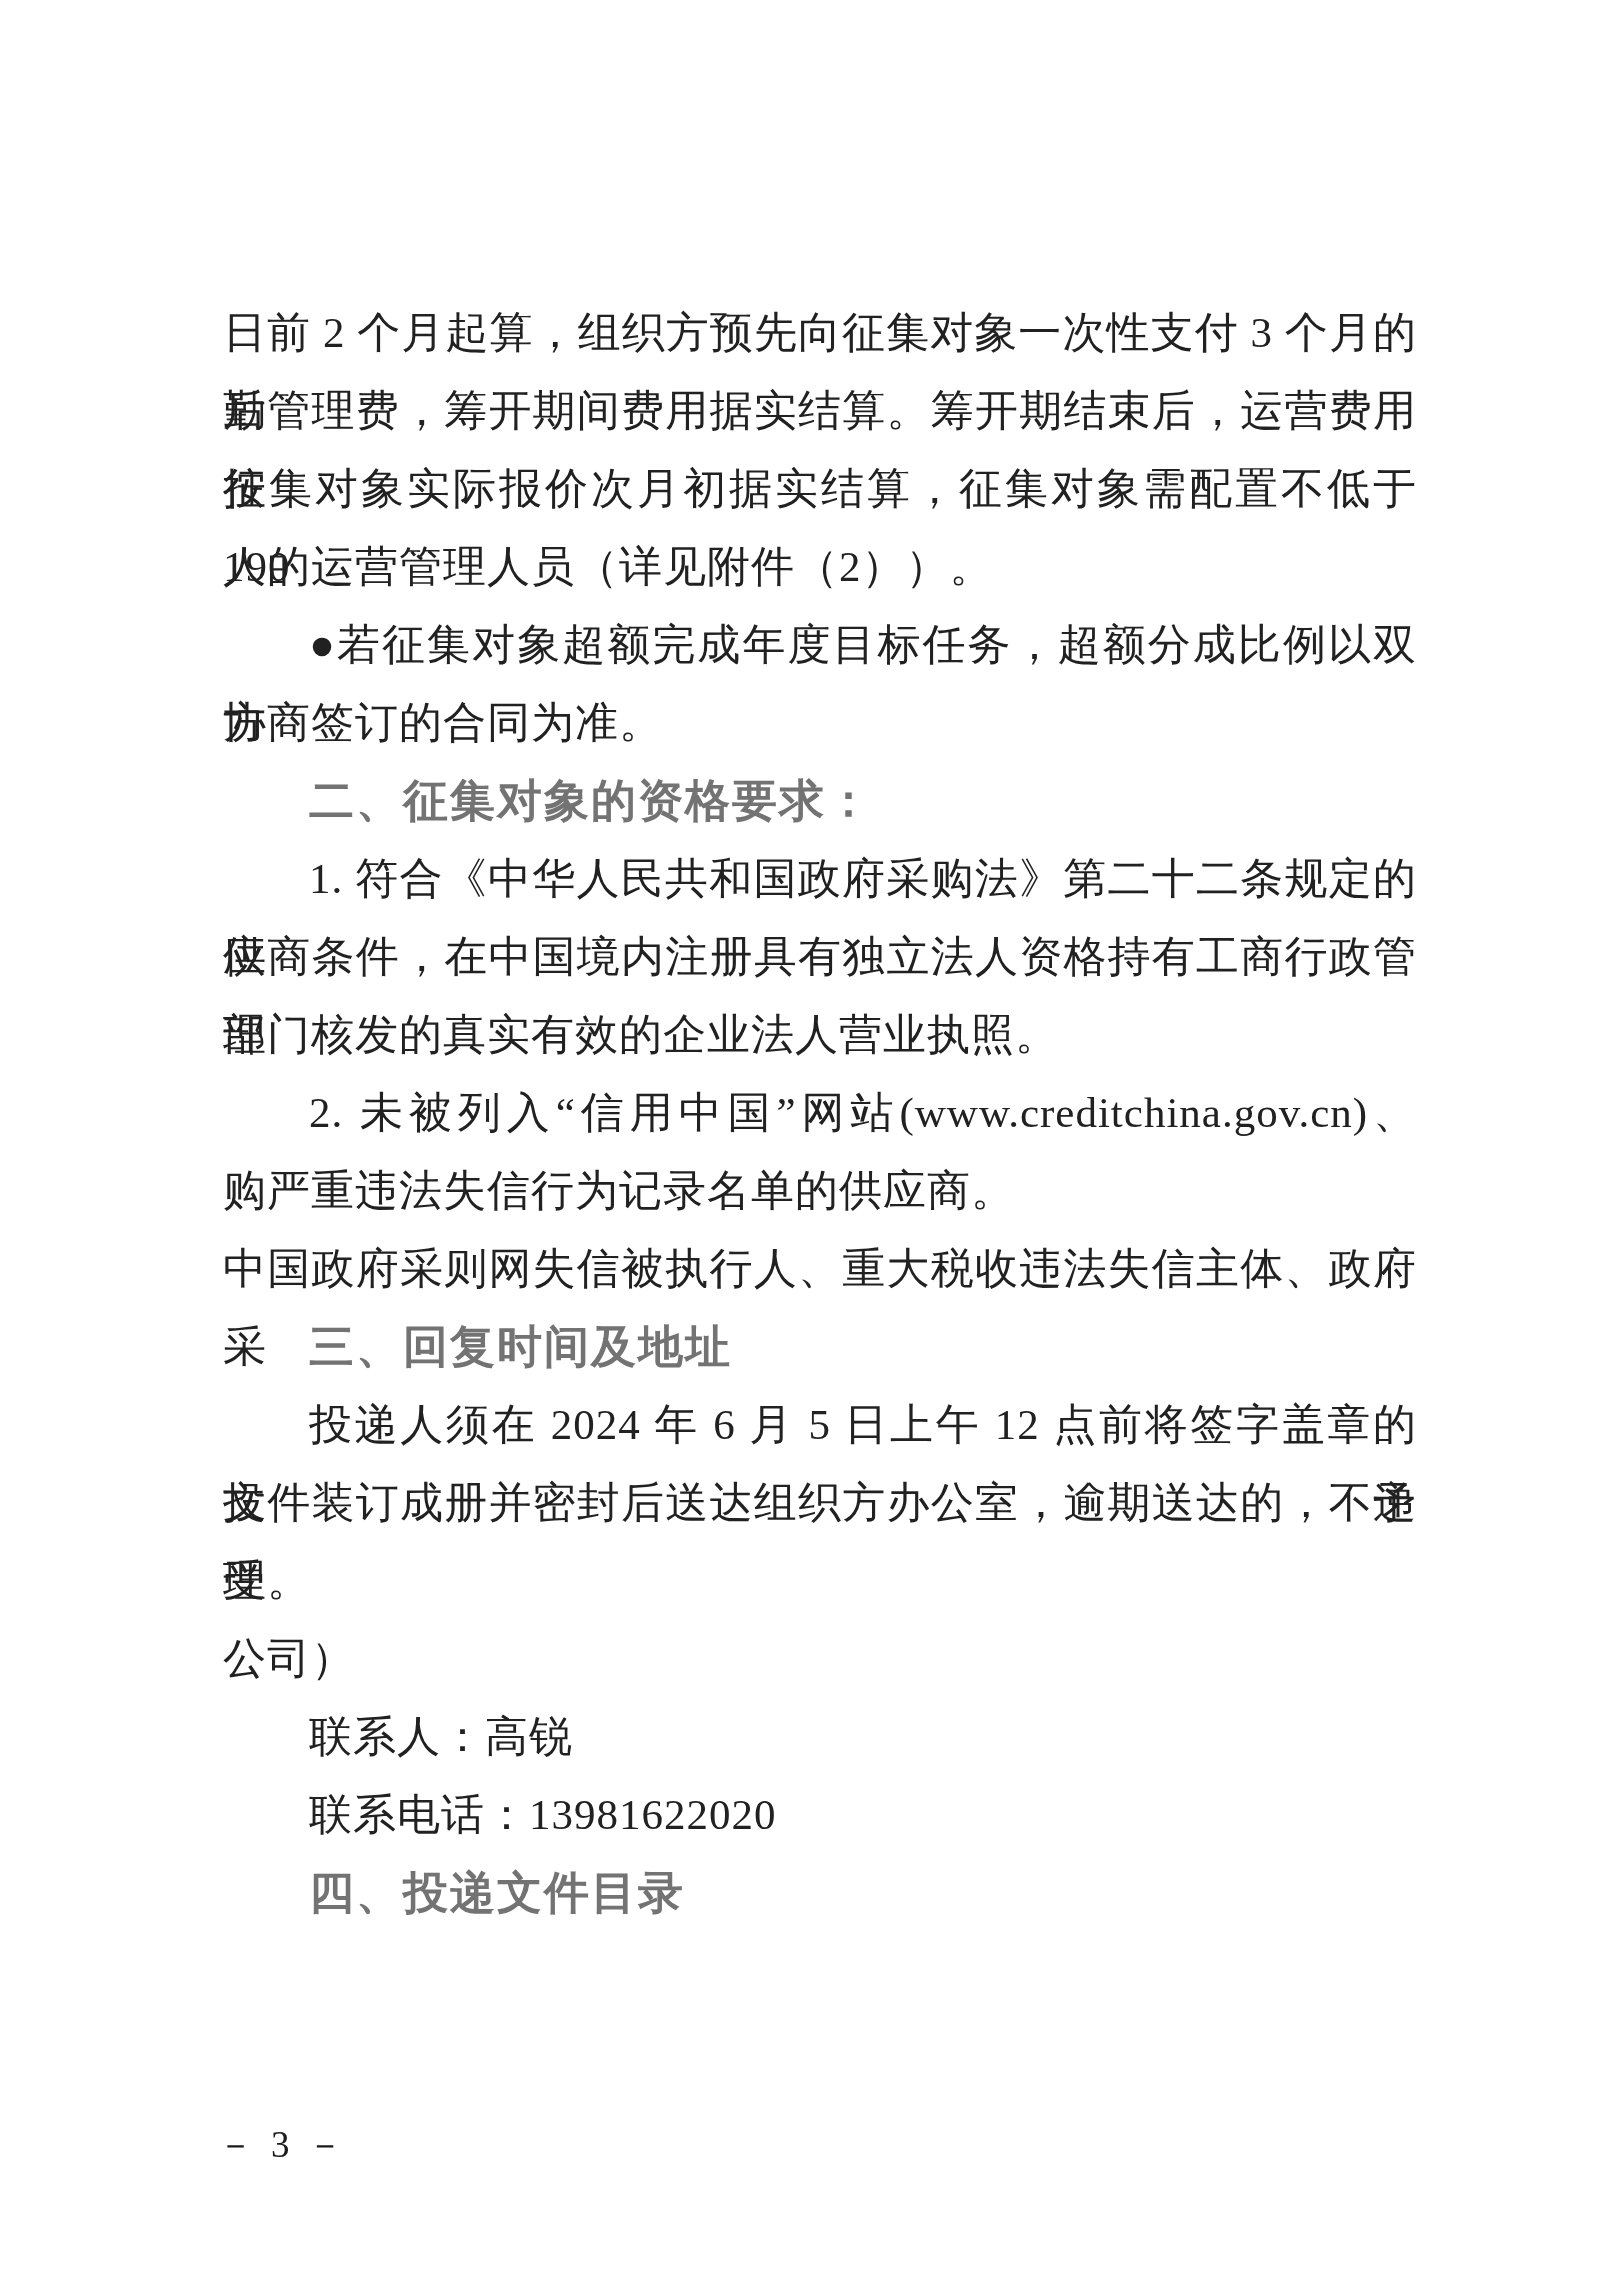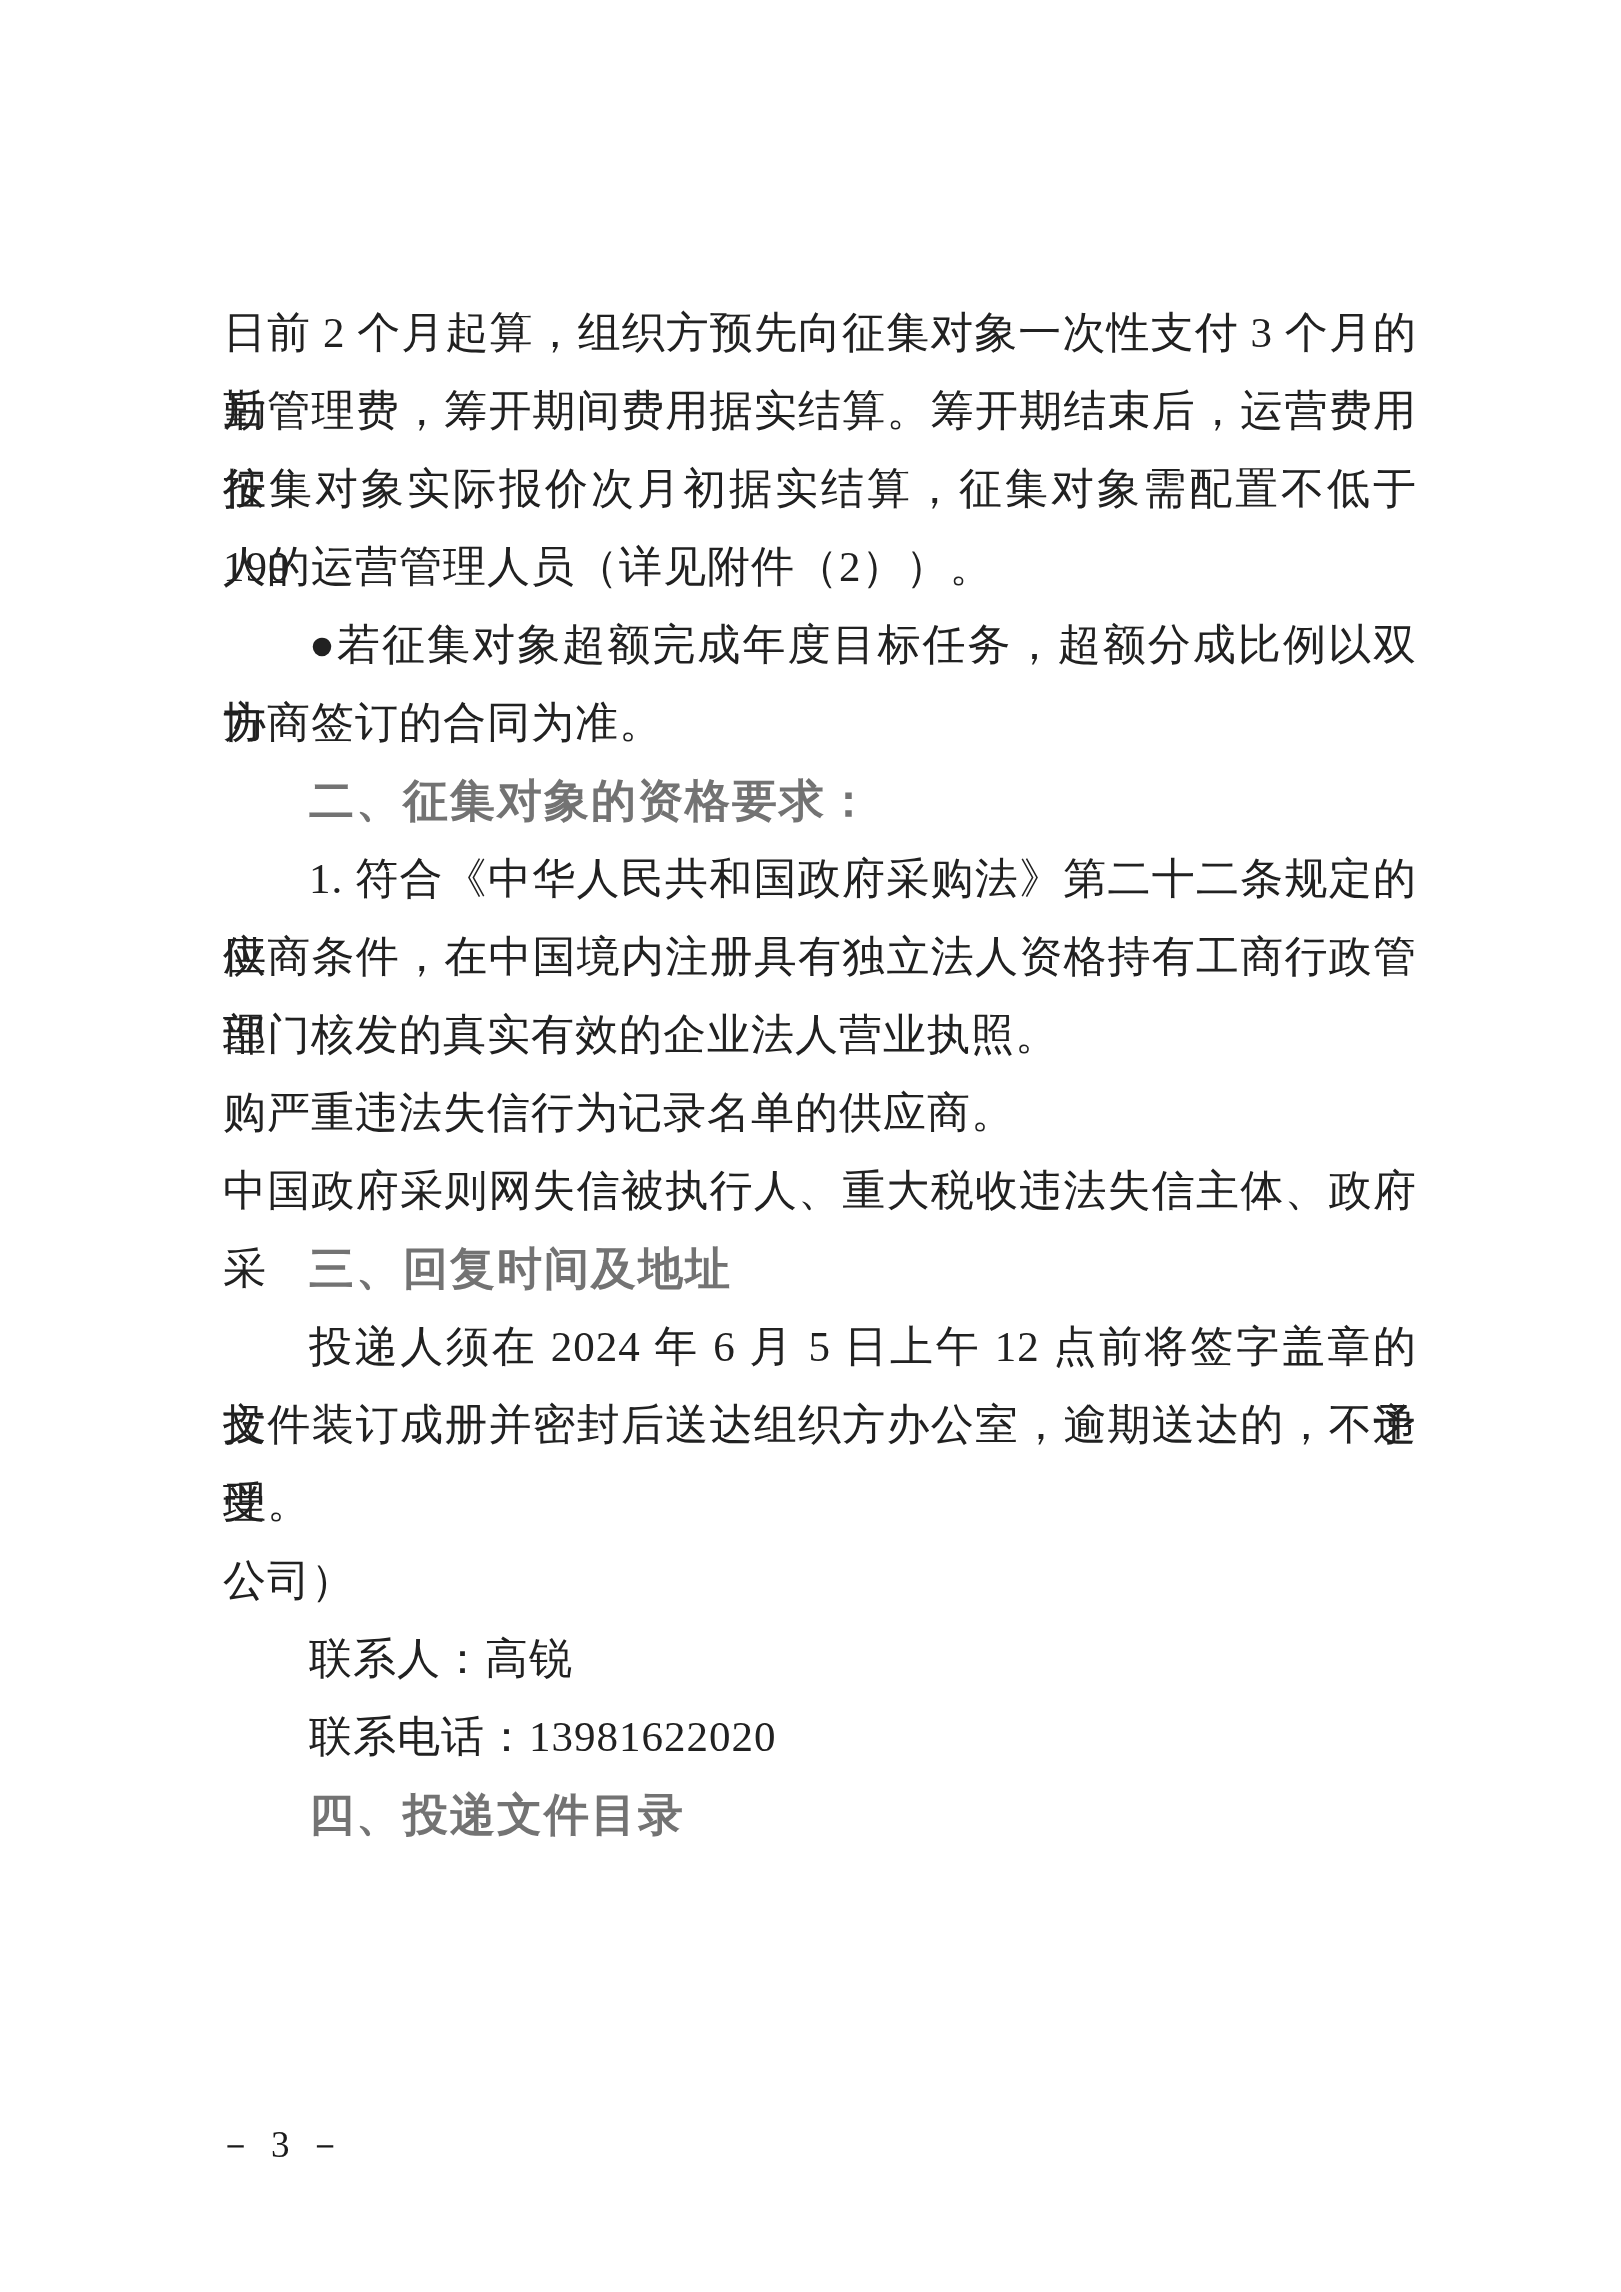--- a/index.html
+++ b/index.html
@@ -64,20 +64,21 @@
     <div class="line fill">日前 2 个月起算，组织方预先向征集对象一次性支付 3 个月的后</div>
     <div class="line fill">勤管理费，筹开期间费用据实结算。筹开期结束后，运营费用按</div>
     <div class="line fill">征集对象实际报价次月初据实结算，征集对象需配置不低于 190</div>
     <div class="line">人的运营管理人员（详见附件（2））。</div>
     <div class="line fill indent">●若征集对象超额完成年度目标任务，超额分成比例以双方</div>
     <div class="line">协商签订的合同为准。</div>
     <div class="line heading indent">二、征集对象的资格要求：</div>
     <div class="line fill indent">1. 符合《中华人民共和国政府采购法》第二十二条规定的供</div>
     <div class="line fill">应商条件，在中国境内注册具有独立法人资格持有工商行政管理</div>
     <div class="line">部门核发的真实有效的企业法人营业执照。</div>
+    <div class="line fill indent">2. 未被列入“信用中国”网站(www.creditchina.gov.cn)、</div>
     <div class="line">购严重违法失信行为记录名单的供应商。</div>
     <div class="line fill">中国政府采则网失信被执行人、重大税收违法失信主体、政府采</div>
     <div class="line heading indent">三、回复时间及地址</div>
     <div class="line fill indent">投递人须在 2024 年 6 月 5 日上午 12 点前将签字盖章的投递</div>
     <div class="line fill">文件装订成册并密封后送达组织方办公室，逾期送达的，不予受</div>
     <div class="line">理。</div>
     <div class="line">公司）</div>
     <div class="line indent">联系人：高锐</div>
     <div class="line indent">联系电话：13981622020</div>
     <div class="line heading indent">四、投递文件目录</div>

